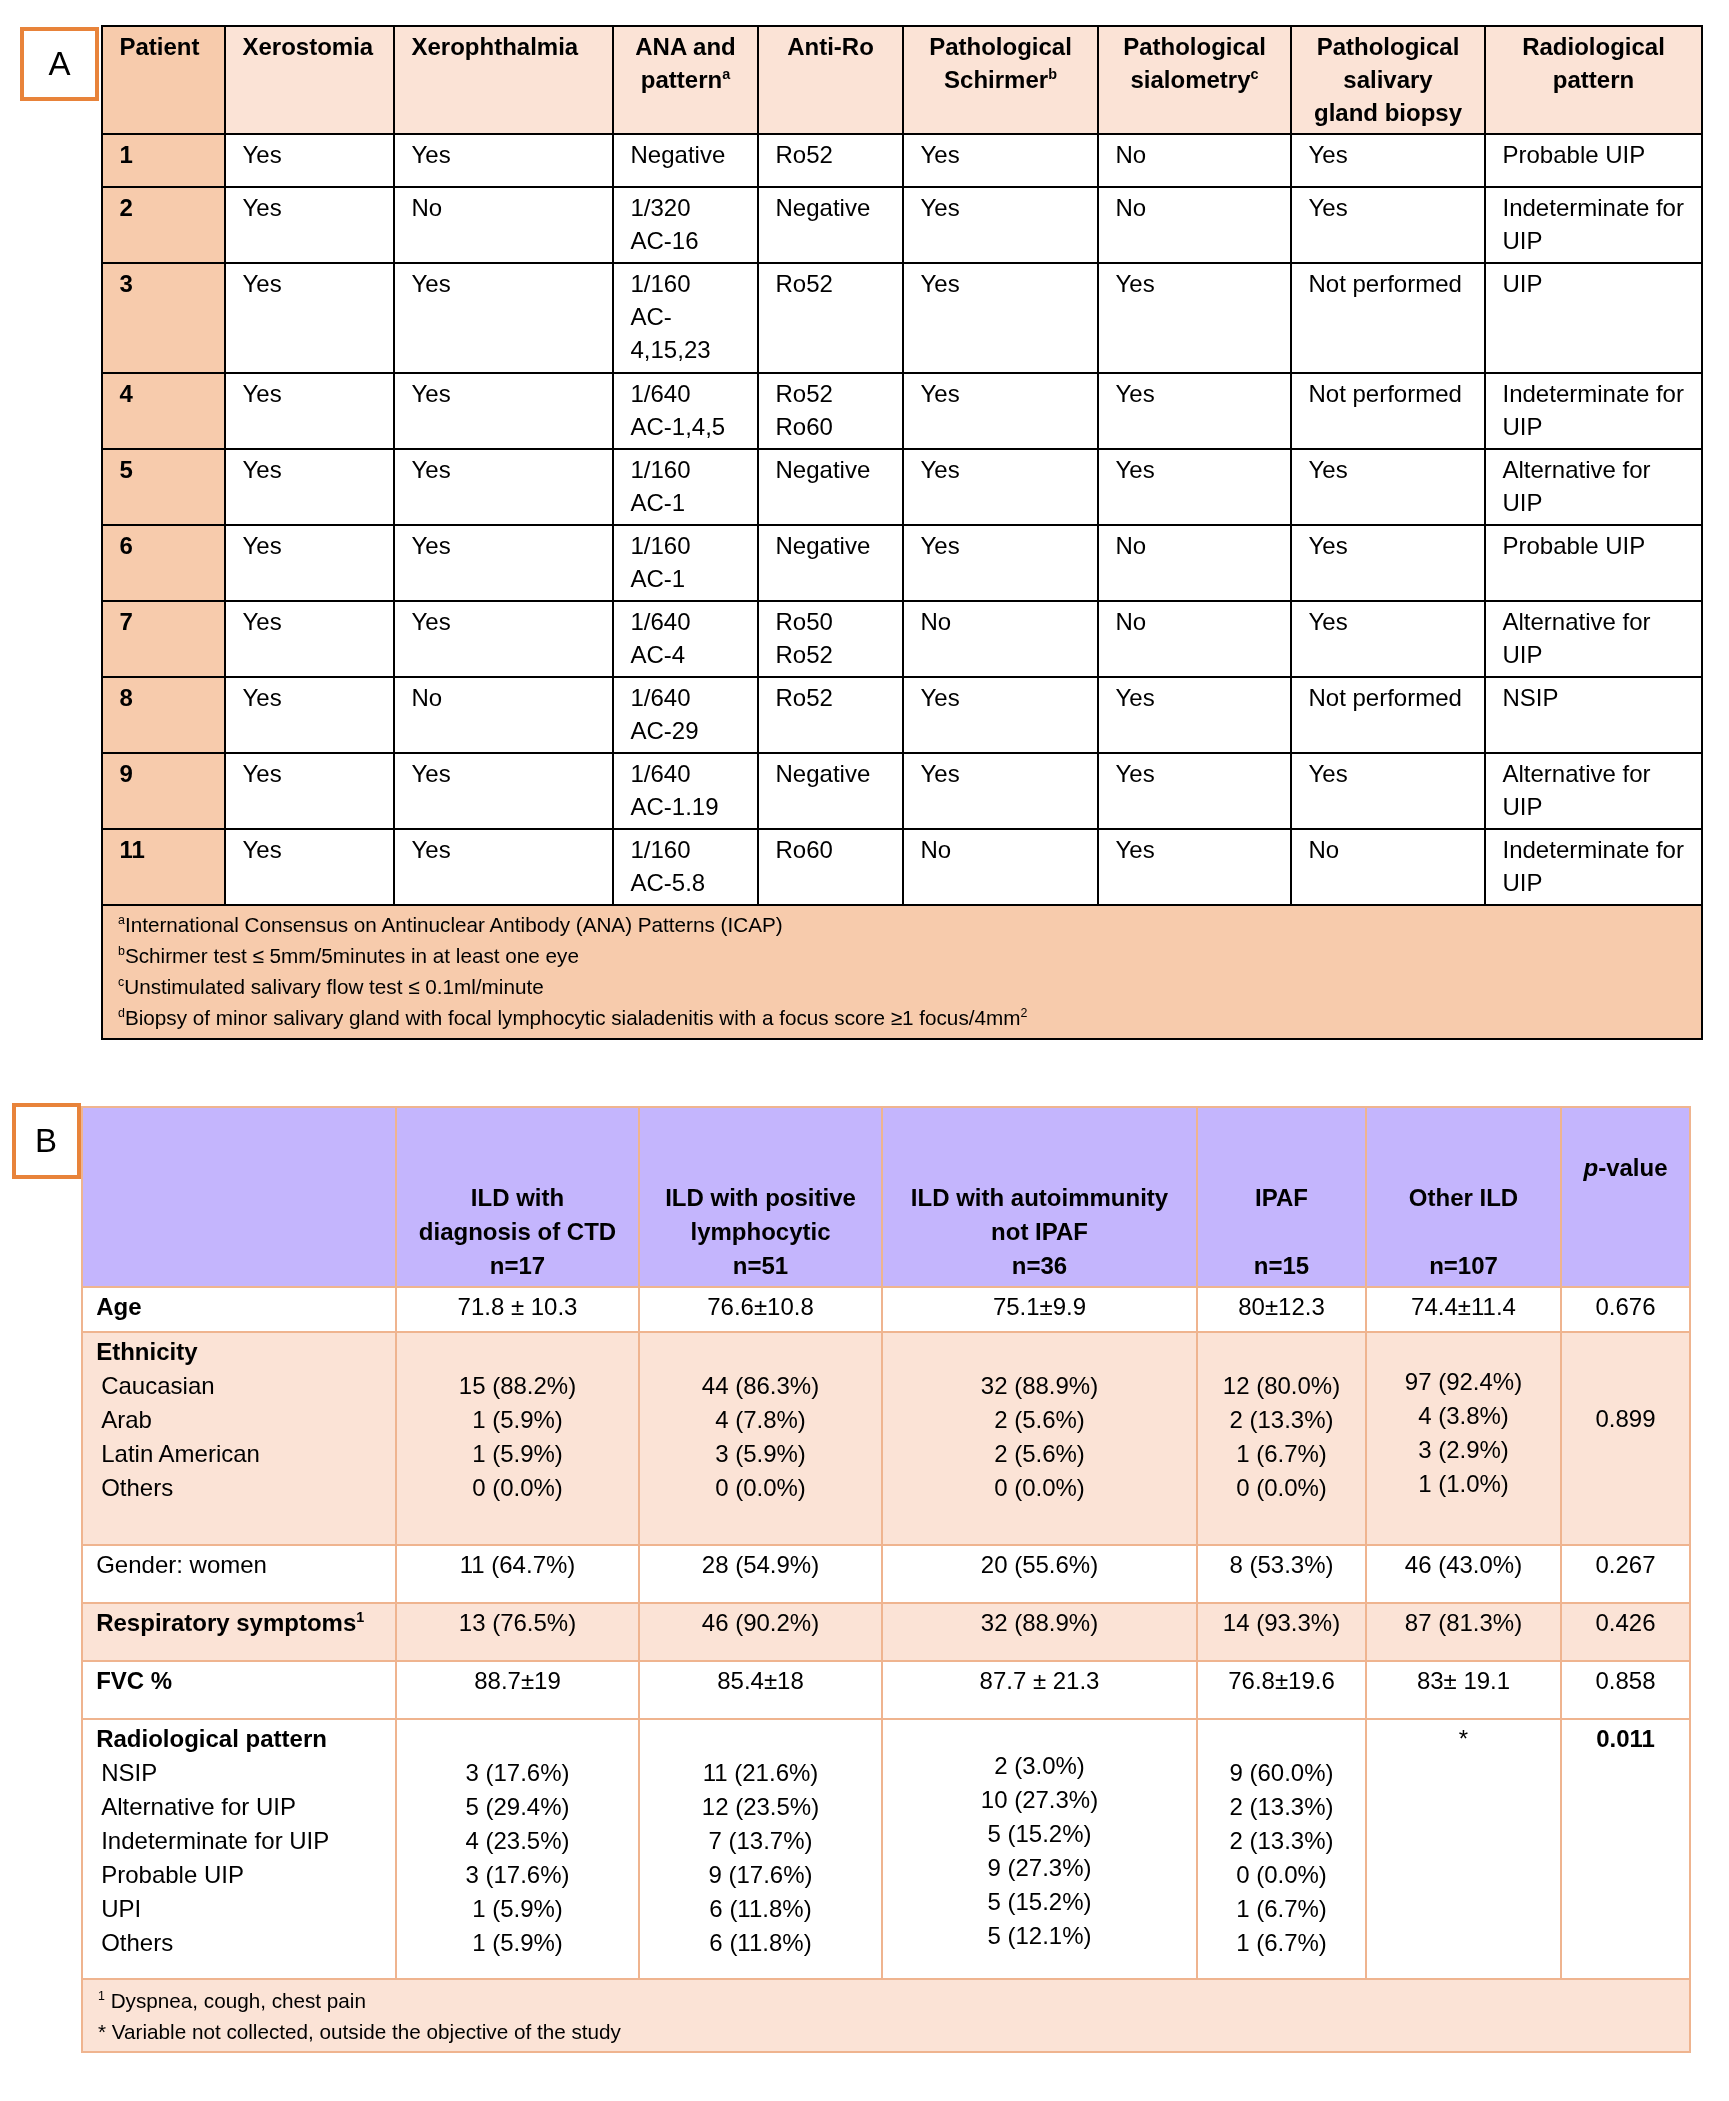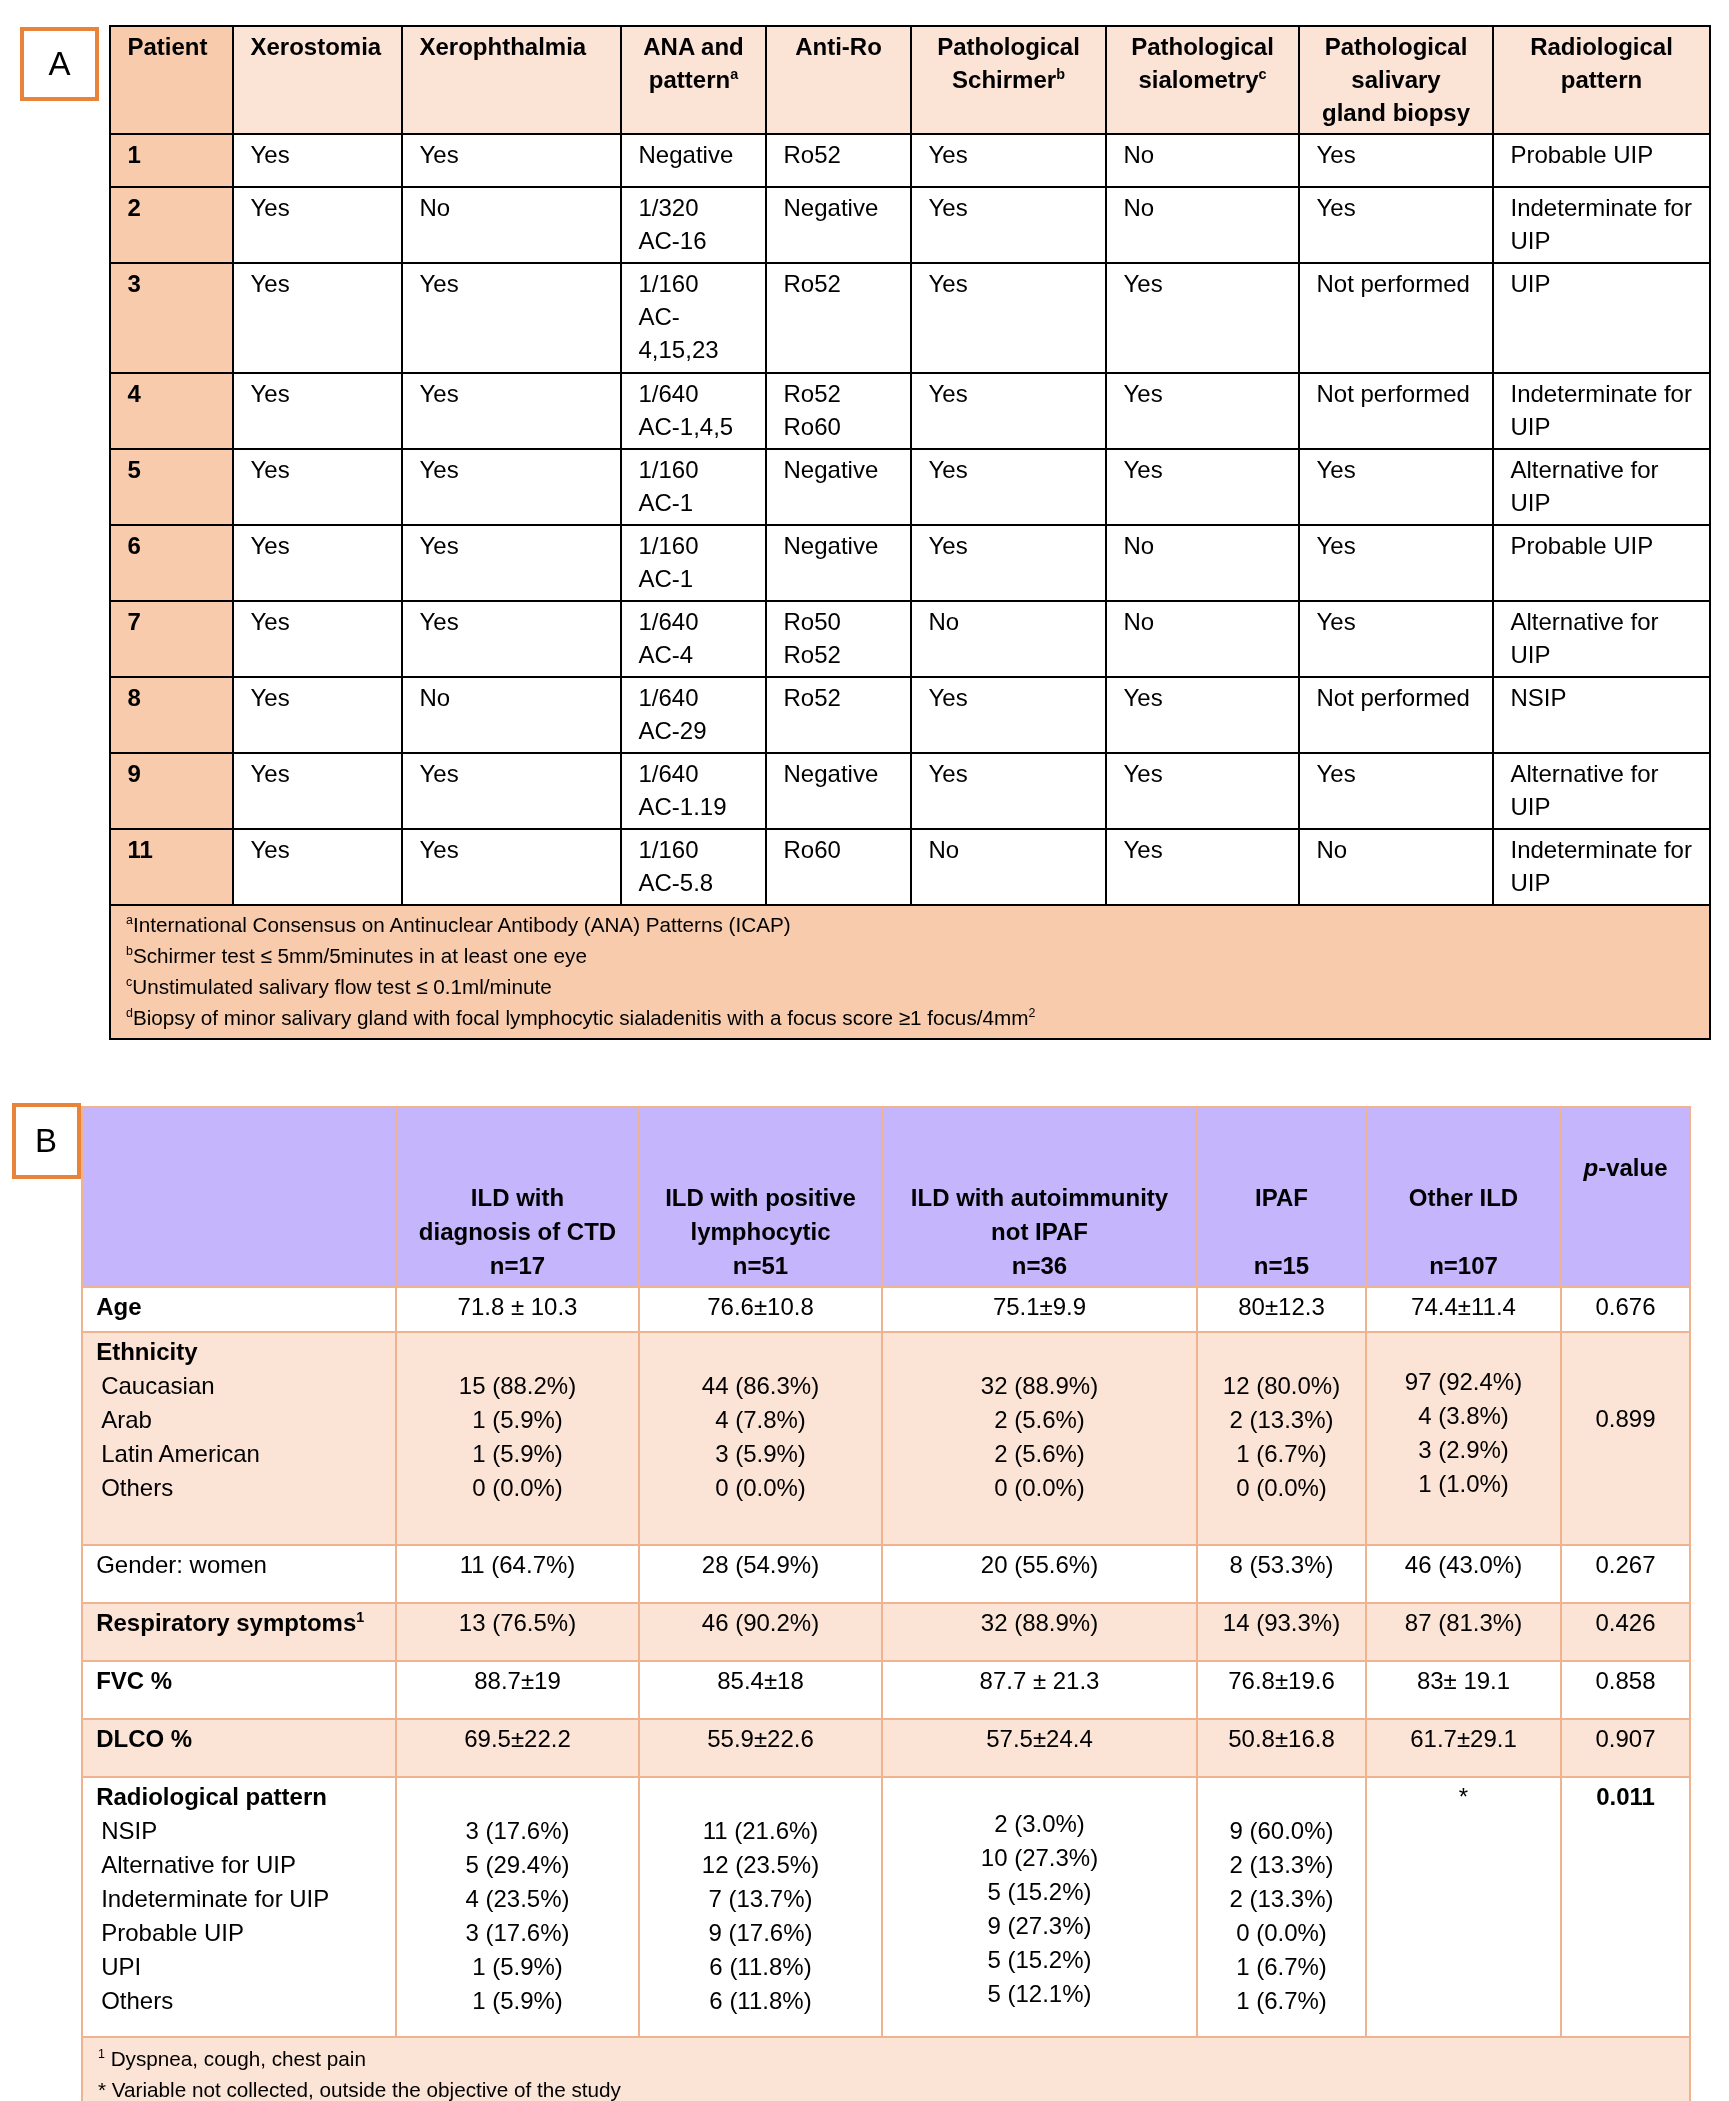--- a/index.html
+++ b/index.html
@@ -9,21 +9,21 @@
     color: #000;
   }
   .panel-label {
     position: absolute; background: #fff;
     border: 4.1px solid #e8833a; box-sizing: border-box;
     display: flex; align-items: center; justify-content: center;
     font-size: 33px; font-weight: normal;
   }
   
   #tableA {
-    position: absolute; left: 109px; top: 25px; width: 1545px;
+    position: absolute; left: 101px; top: 25px; width: 1545px;
     border-collapse: collapse; table-layout: fixed;
     font-size: 24px; line-height: 33px;
   }
   #tableA td, #tableA th {
     border: 2.5px solid #000; vertical-align: top;
     padding: 3.3px 16.5px 3.3px 16.5px; text-align: left; overflow: hidden;
   }
   #tableA thead th {
     background: #fbe3d6; font-weight: bold; text-align: center; height: 89px;
   }
@@ -391,29 +391,20 @@
     <tr class="white" style="height:58px">
       <td class="label bold">FVC %</td>
       <td>88.7±19</td>
       <td>85.4±18</td>
       <td>87.7 ± 21.3</td>
       <td>76.8±19.6</td>
       <td>83± 19.1</td>
       <td>0.858</td>
     </tr>
 
-    <tr class="shade" style="height:58px">
-      <td class="label bold">DLCO %</td>
-      <td>69.5±22.2</td>
-      <td>55.9±22.6</td>
-      <td>57.5±24.4</td>
-      <td>50.8±16.8</td>
-      <td>61.7±29.1</td>
-      <td>0.907</td>
-    </tr>
 
     <tr class="white" style="height:260px">
       <td class="label">
         <span class="bold" style="display:block">Radiological pattern</span>
         <span class="sub">NSIP</span>
         <span class="sub">Alternative for UIP</span>
         <span class="sub">Indeterminate for UIP</span>
         <span class="sub">Probable UIP</span>
         <span class="sub">UPI</span>
         <span class="sub">Others</span>

